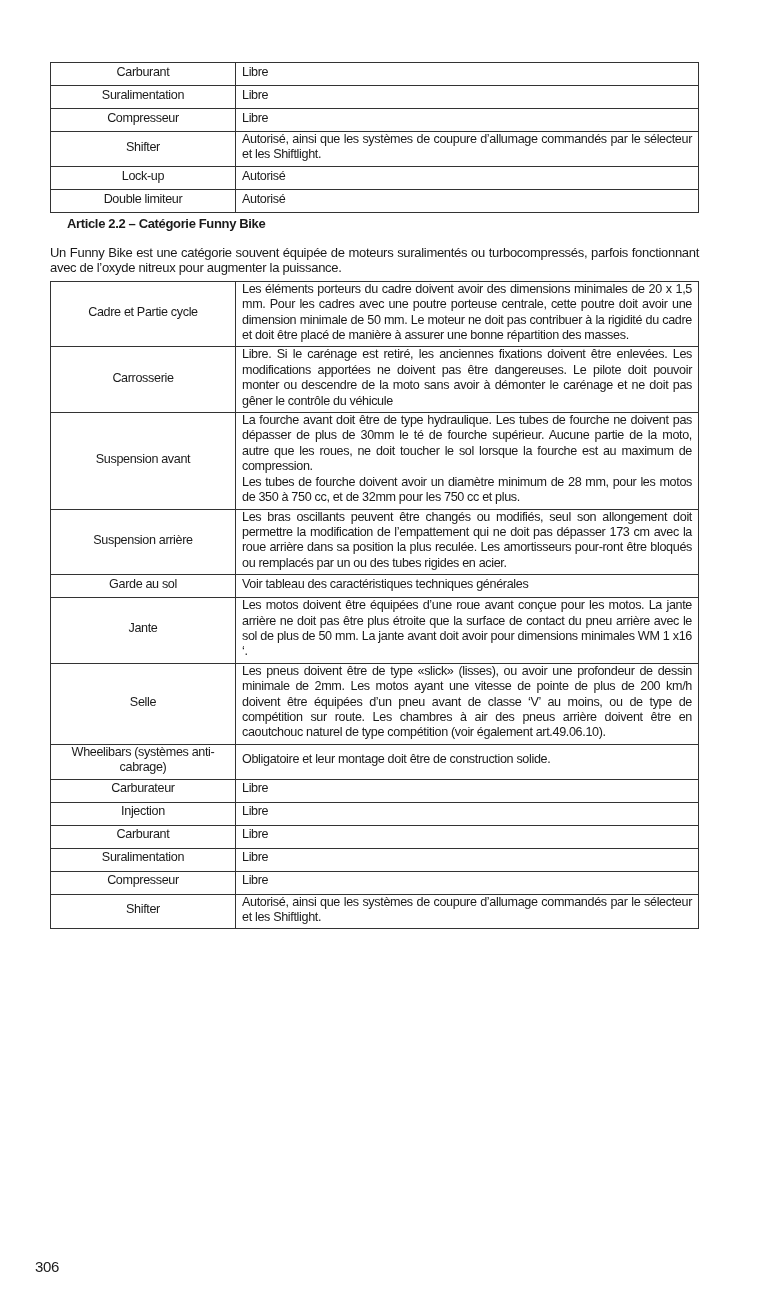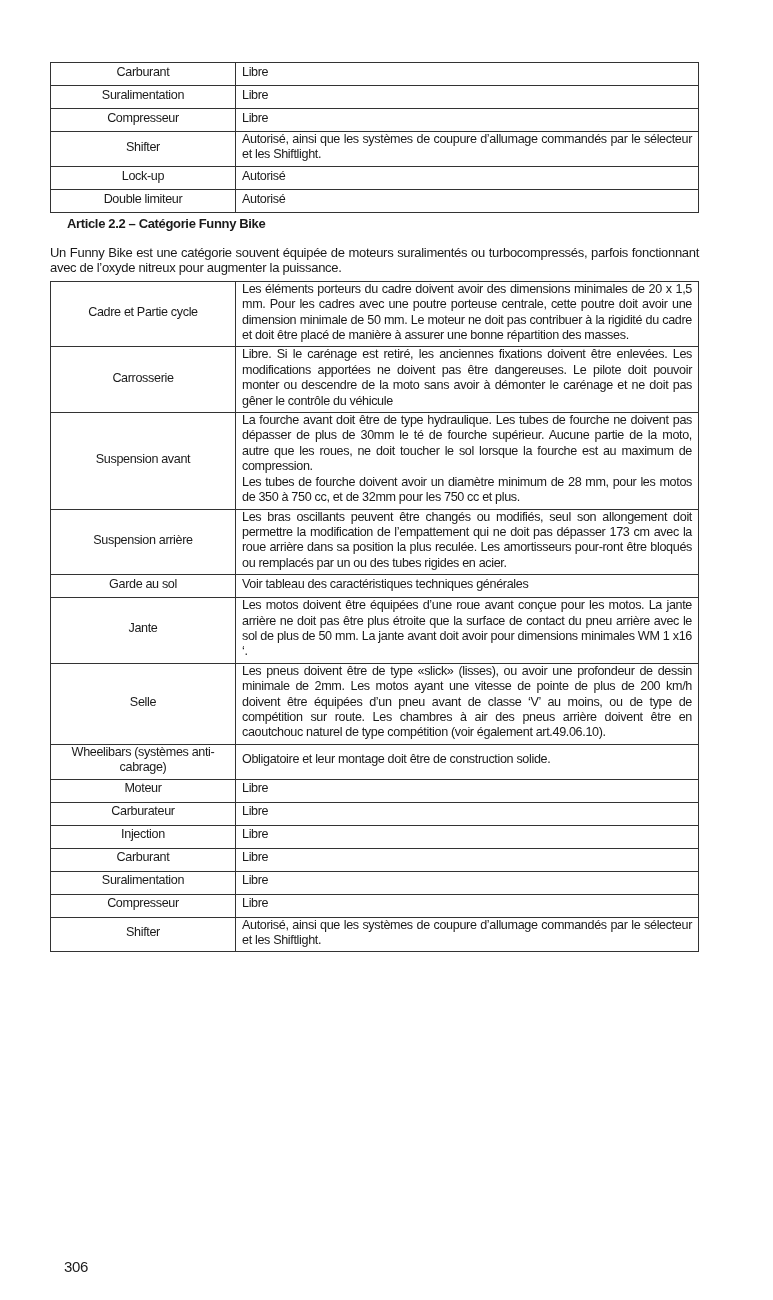--- a/index.html
+++ b/index.html
@@ -54,21 +54,21 @@
   .intro {
     margin: 0 0 6px 0;
     font-size: 13px;
     letter-spacing: -0.3px;
     line-height: 15px;
     text-align: justify;
     width: 649px;
   }
   .page-number {
     position: absolute;
-    left: 64px;
+    left: 35px;
     top: 1258px;
     font-size: 15px;
     letter-spacing: -0.3px;
   }
 </style>
 </head>
 <body>
 
 <div class="page">
 
@@ -135,24 +135,20 @@
       </tr>
       <tr>
         <td class="label">Selle</td>
         <td class="value">Les pneus doivent être de type «slick» (lisses), ou avoir une profondeur de dessin minimale de 2mm. Les motos ayant une vitesse de pointe de plus de 200 km/h doivent être équipées d’un pneu avant de classe ‘V’ au moins, ou de type de compétition sur route. Les chambres à air des pneus arrière doivent être en caoutchouc naturel de type compétition (voir également art.49.06.10).</td>
       </tr>
       <tr>
         <td class="label">Wheelibars (systèmes anti-cabrage)</td>
         <td class="value">Obligatoire et leur montage doit être de construction solide.</td>
       </tr>
       <tr class="short">
-        <td class="label">Moteur</td>
-        <td class="value">Libre</td>
-      </tr>
-      <tr class="short">
         <td class="label">Carburateur</td>
         <td class="value">Libre</td>
       </tr>
       <tr class="short">
         <td class="label">Injection</td>
         <td class="value">Libre</td>
       </tr>
       <tr class="short">
         <td class="label">Carburant</td>
         <td class="value">Libre</td>

